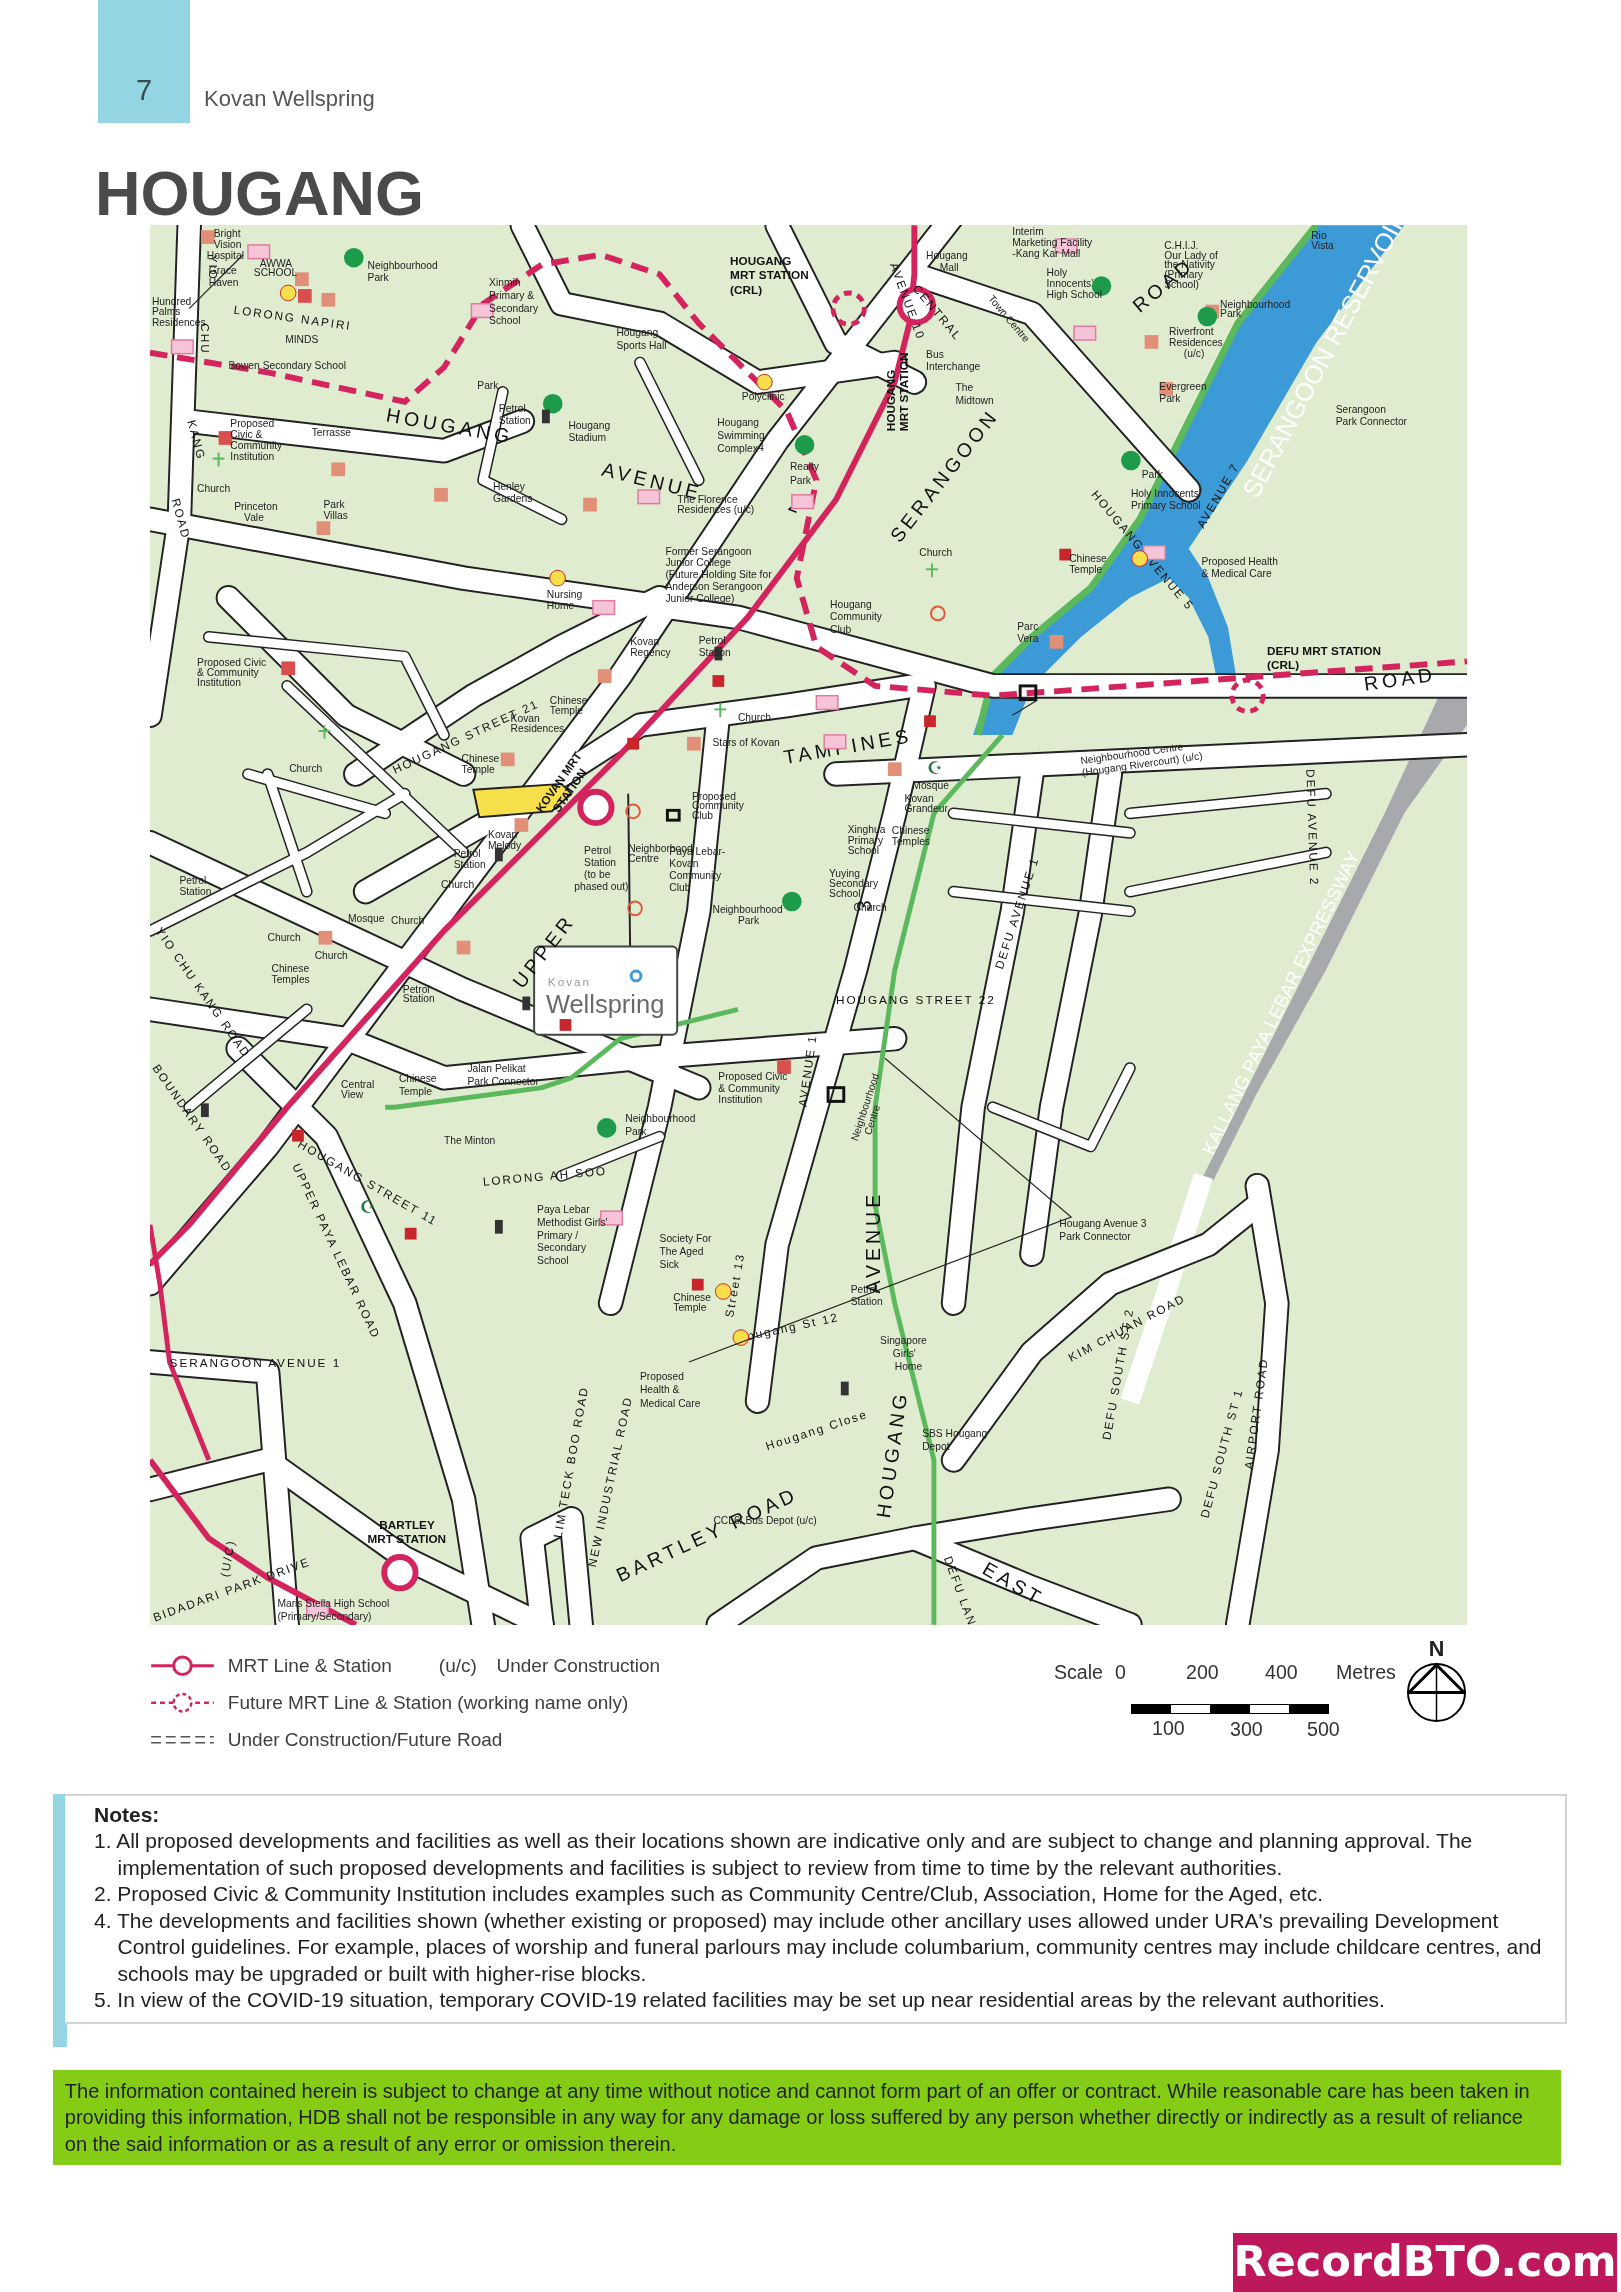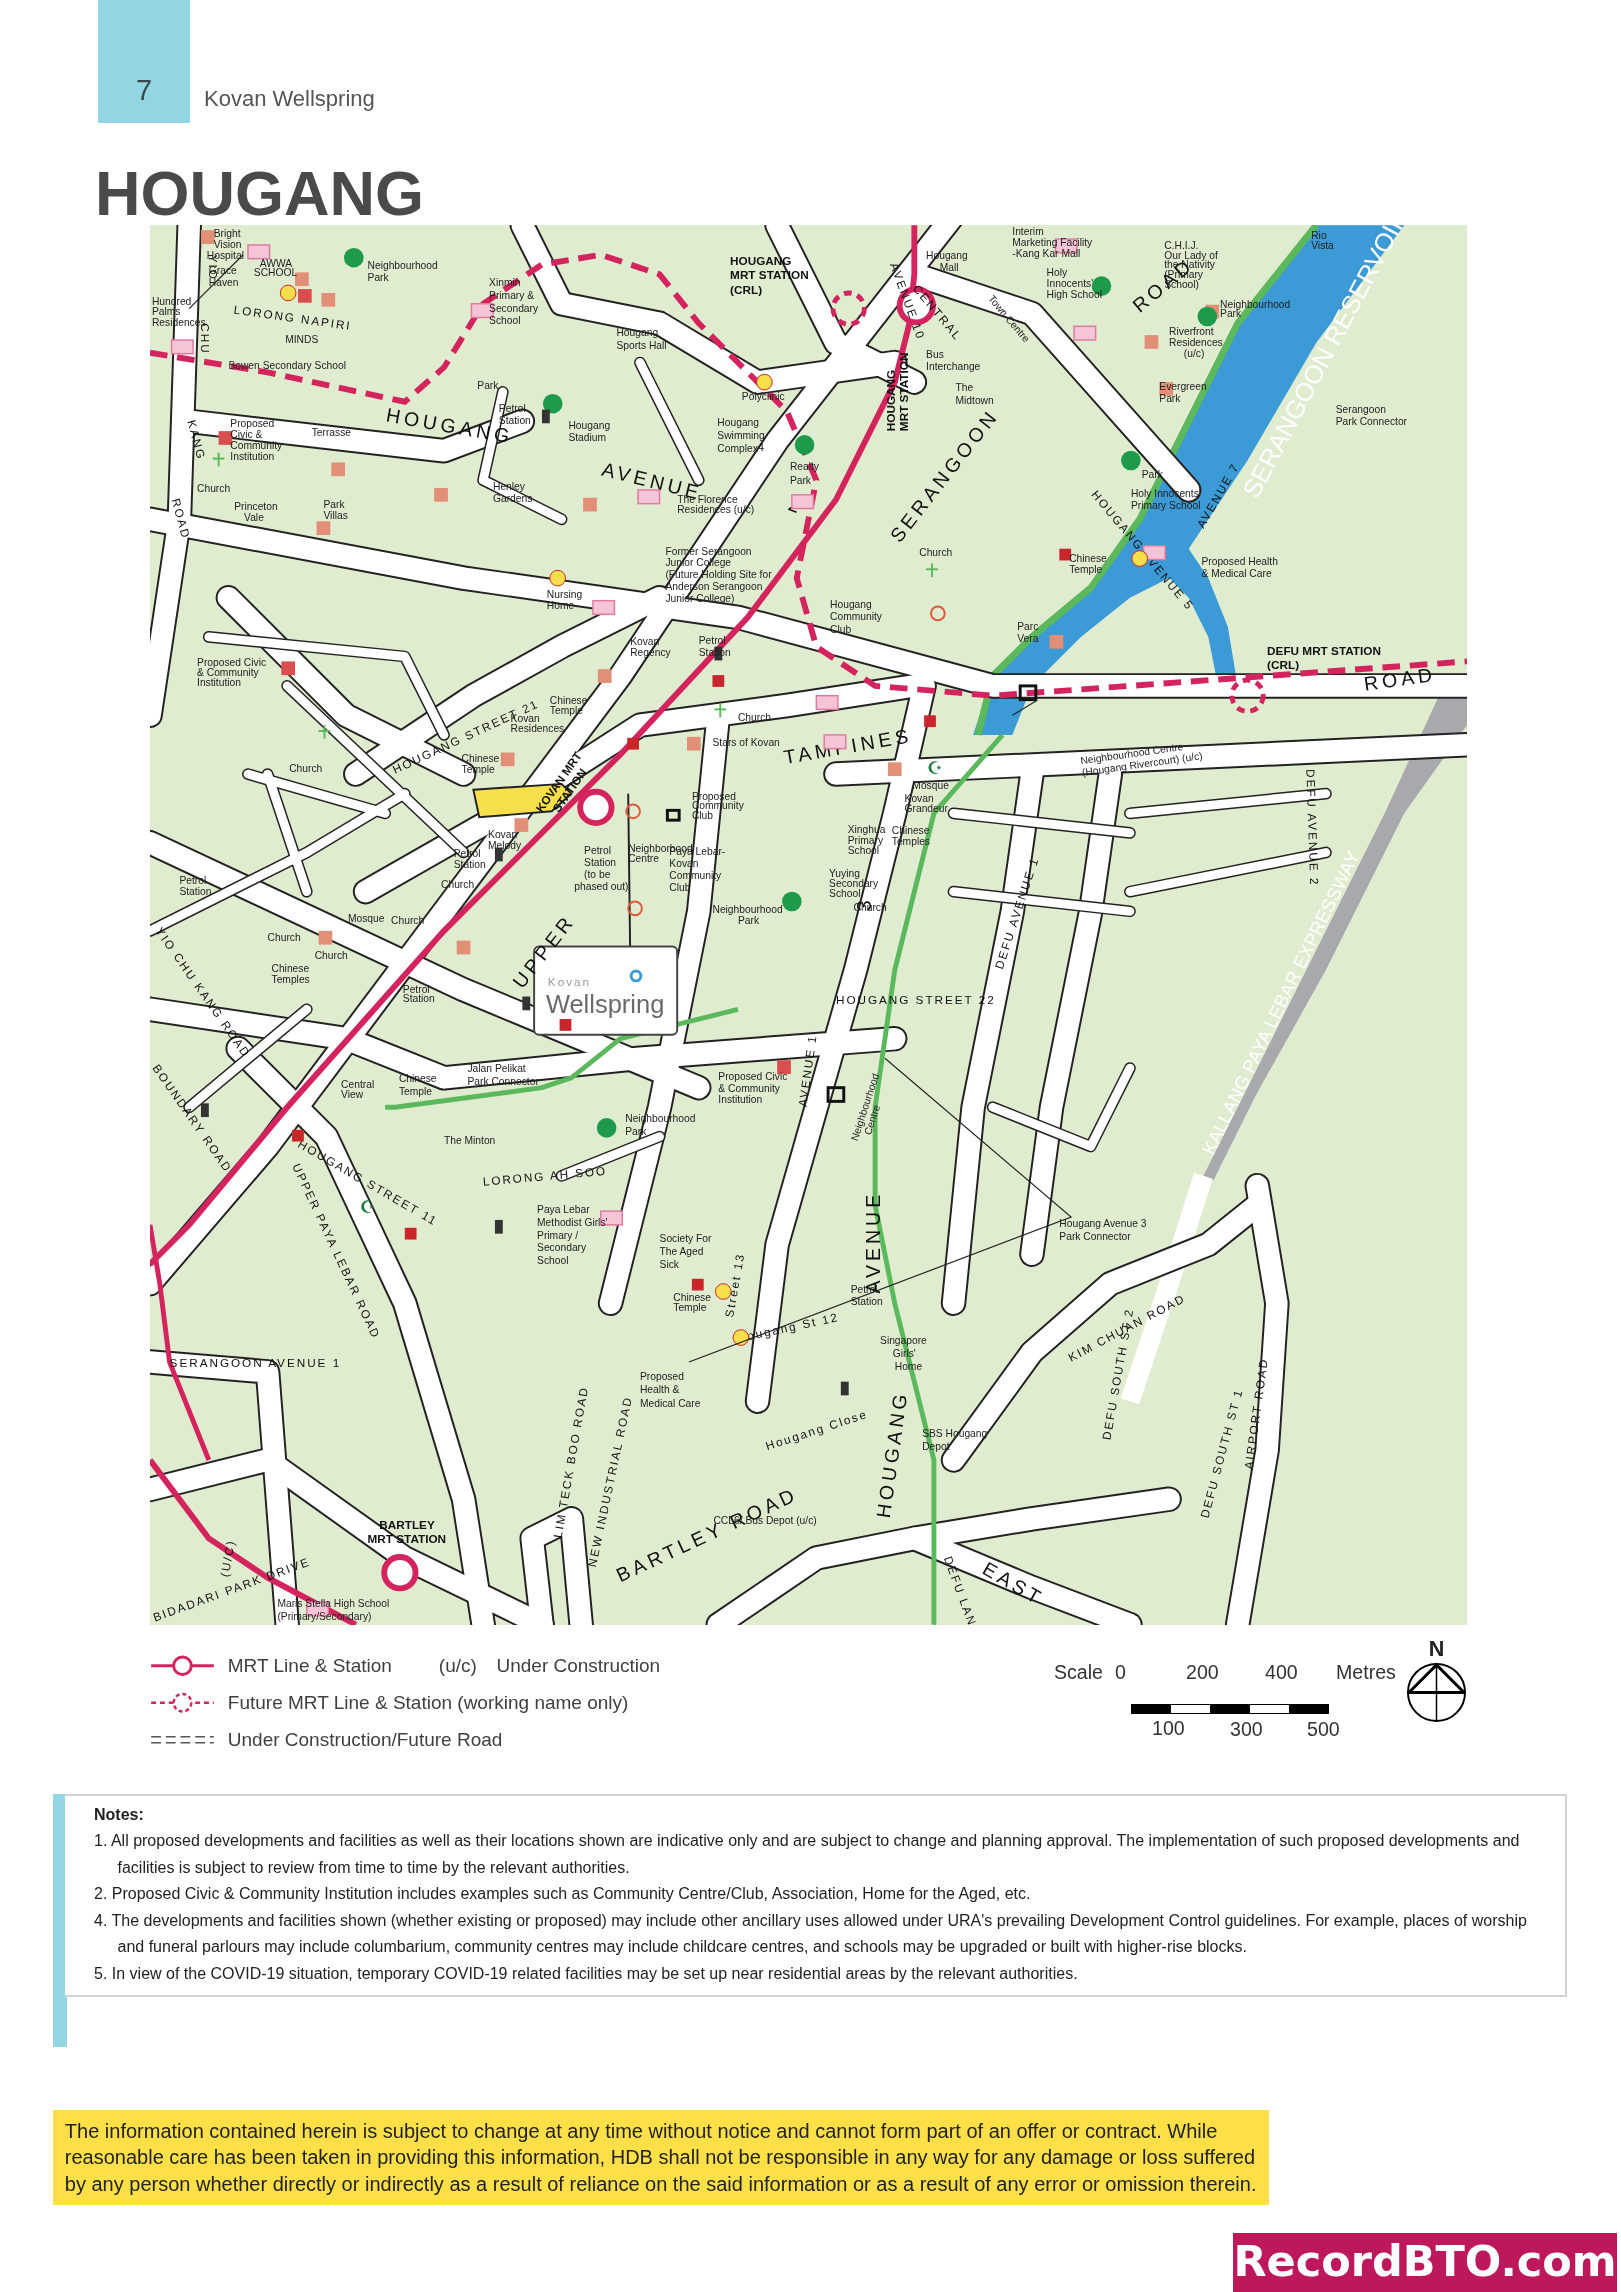--- a/index.html
+++ b/index.html
@@ -16,25 +16,25 @@
   .legend-row .sym{width:71px;height:23.5px;margin-right:9.8px;}
   .legend-uc{margin-left:47px;}
   .legend-uc .abbr{margin-right:19.6px;}
   .scale{position:absolute;left:1054px;top:1653px;width:353px;height:78px;font-size:19.6px;color:#333;}
   .scale .lbl{position:absolute;top:7.8px;}
   .scale .bar{position:absolute;left:77px;top:51px;width:198px;height:9.8px;display:flex;}
   .scale .bar span{flex:1;height:9.8px;}
   .scale .blk{background:#000;}
   .scale .wht{background:#fff;border-top:1px solid #000;border-bottom:1px solid #000;box-sizing:border-box;}
   .north{position:absolute;left:1402px;top:1639px;width:69px;height:88px;}
-  .notes{position:absolute;left:65px;top:1794px;width:1502px;border:2px solid #d4d4d4;border-left:none;background:#fff;padding:5.9px 11.8px 7.8px 29px;box-sizing:border-box;font-size:16px;line-height:26.5px;}
+  .notes{position:absolute;left:65px;top:1794px;width:1502px;border:2px solid #d4d4d4;border-left:none;background:#fff;padding:5.9px 11.8px 7.8px 29px;box-sizing:border-box;font-size:21px;line-height:26.5px;}
   .notes-bar{position:absolute;left:53px;top:1794px;width:13.7px;height:253px;background:#93d5e2;}
   .notes-title{font-weight:bold;}
   .note{padding-left:23.5px;text-indent:-23.5px;}
-  .disclaimer{position:absolute;left:53px;top:2070px;width:1216px;background:#fde047;padding:7.8px 11.8px;box-sizing:border-box;font-size:20px;line-height:26.5px;color:#222;margin-top:40px;}
+  .disclaimer{position:absolute;left:53px;top:2070px;width:1508px;background:#84cc16;padding:7.8px 11.8px;box-sizing:border-box;font-size:20px;line-height:26.5px;color:#222;}
   .watermark{position:absolute;left:1233px;top:2233px;width:384px;height:60px;background:#be185d;color:#fff;font-family:"DejaVu Sans",sans-serif;font-weight:bold;font-size:43px;line-height:57px;text-align:center;}
 </style>
 </head>
 <body>
 
 <div class="page-tab"></div>
 <div class="page-num">7</div>
 <div class="doc-name">Kovan Wellspring</div>
 <div class="page-title">HOUGANG</div>
 

